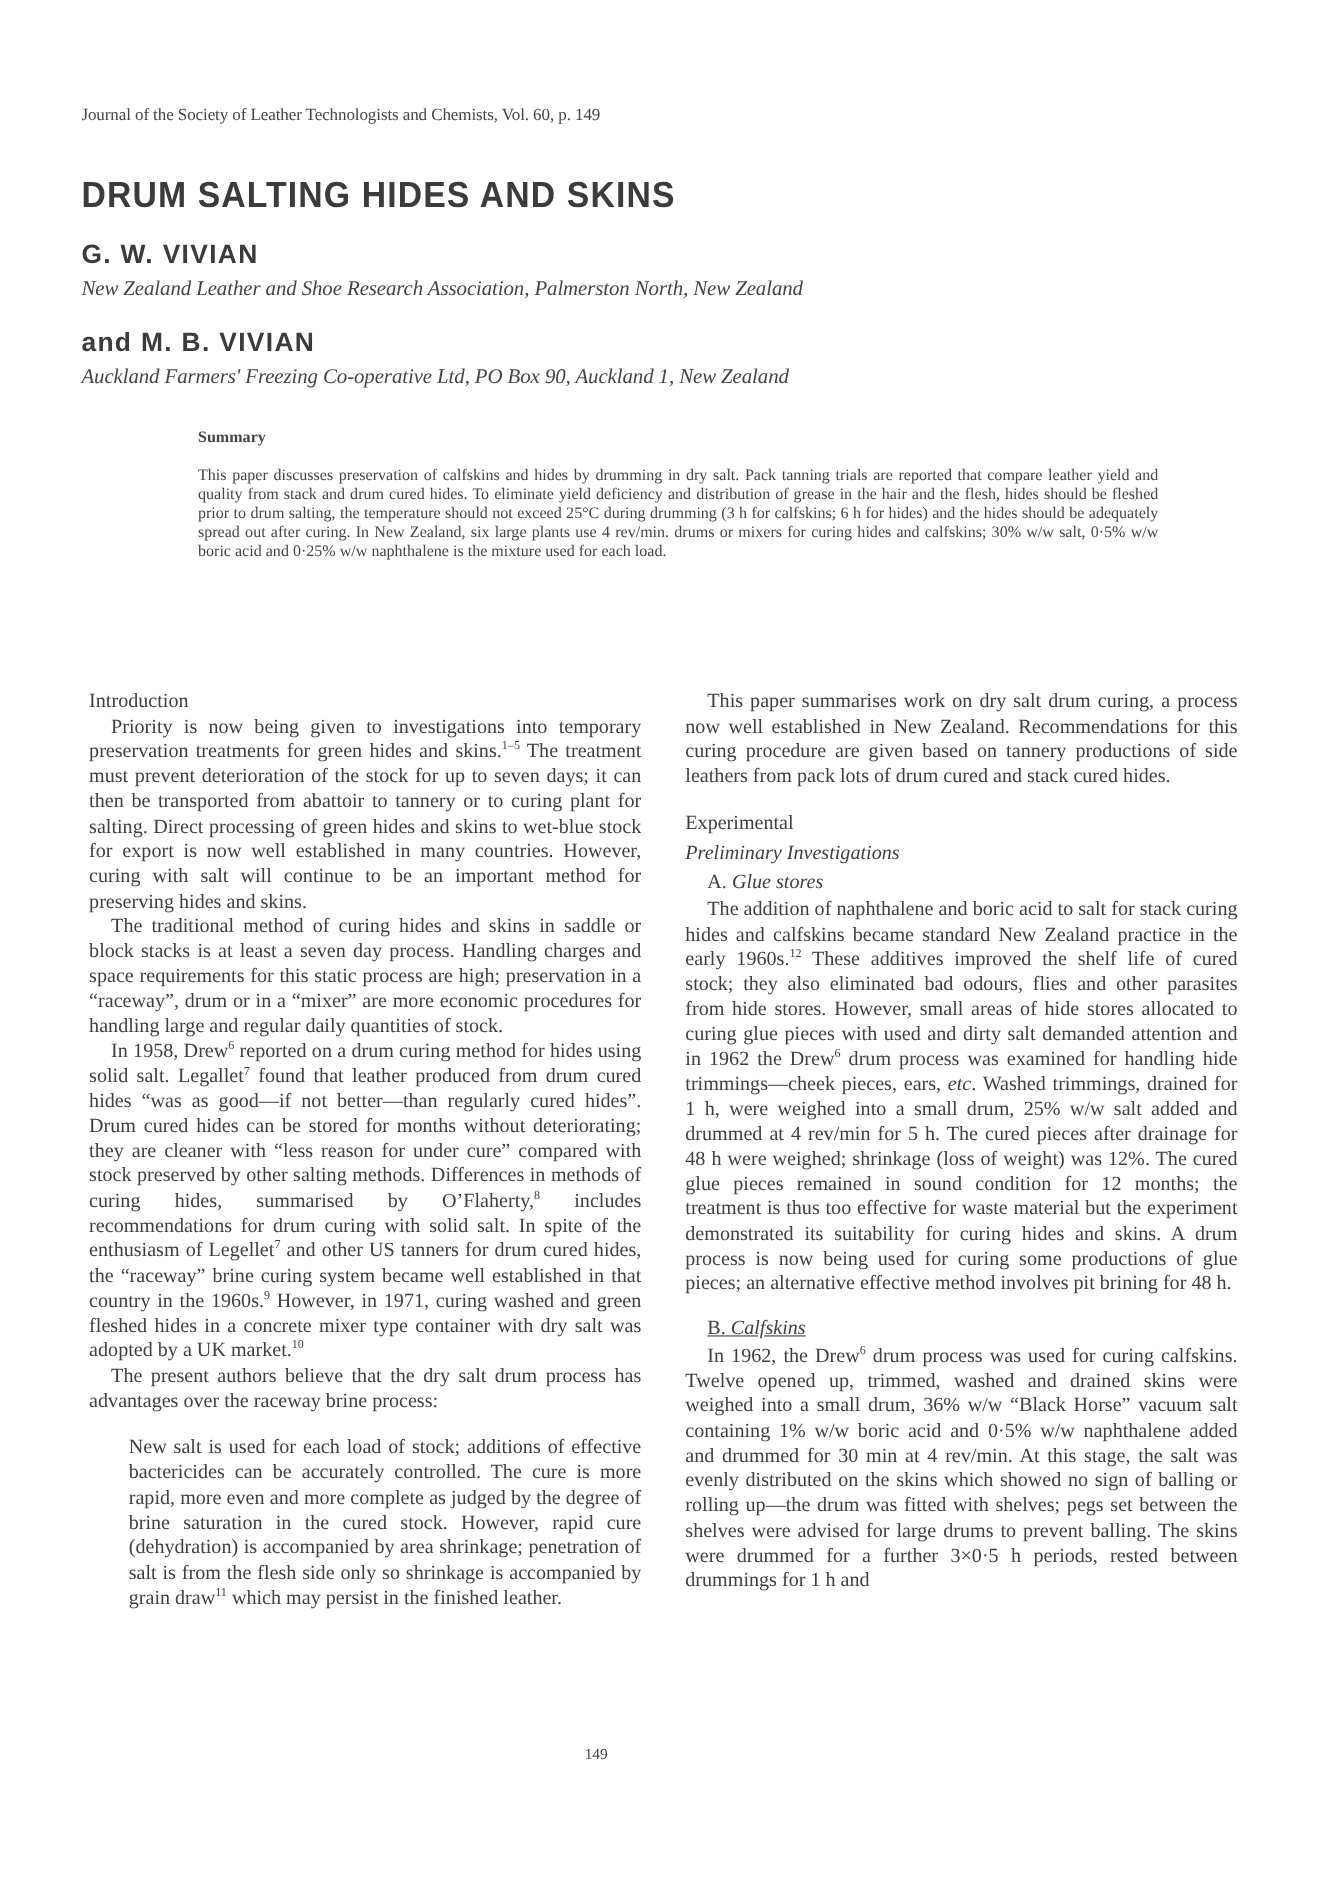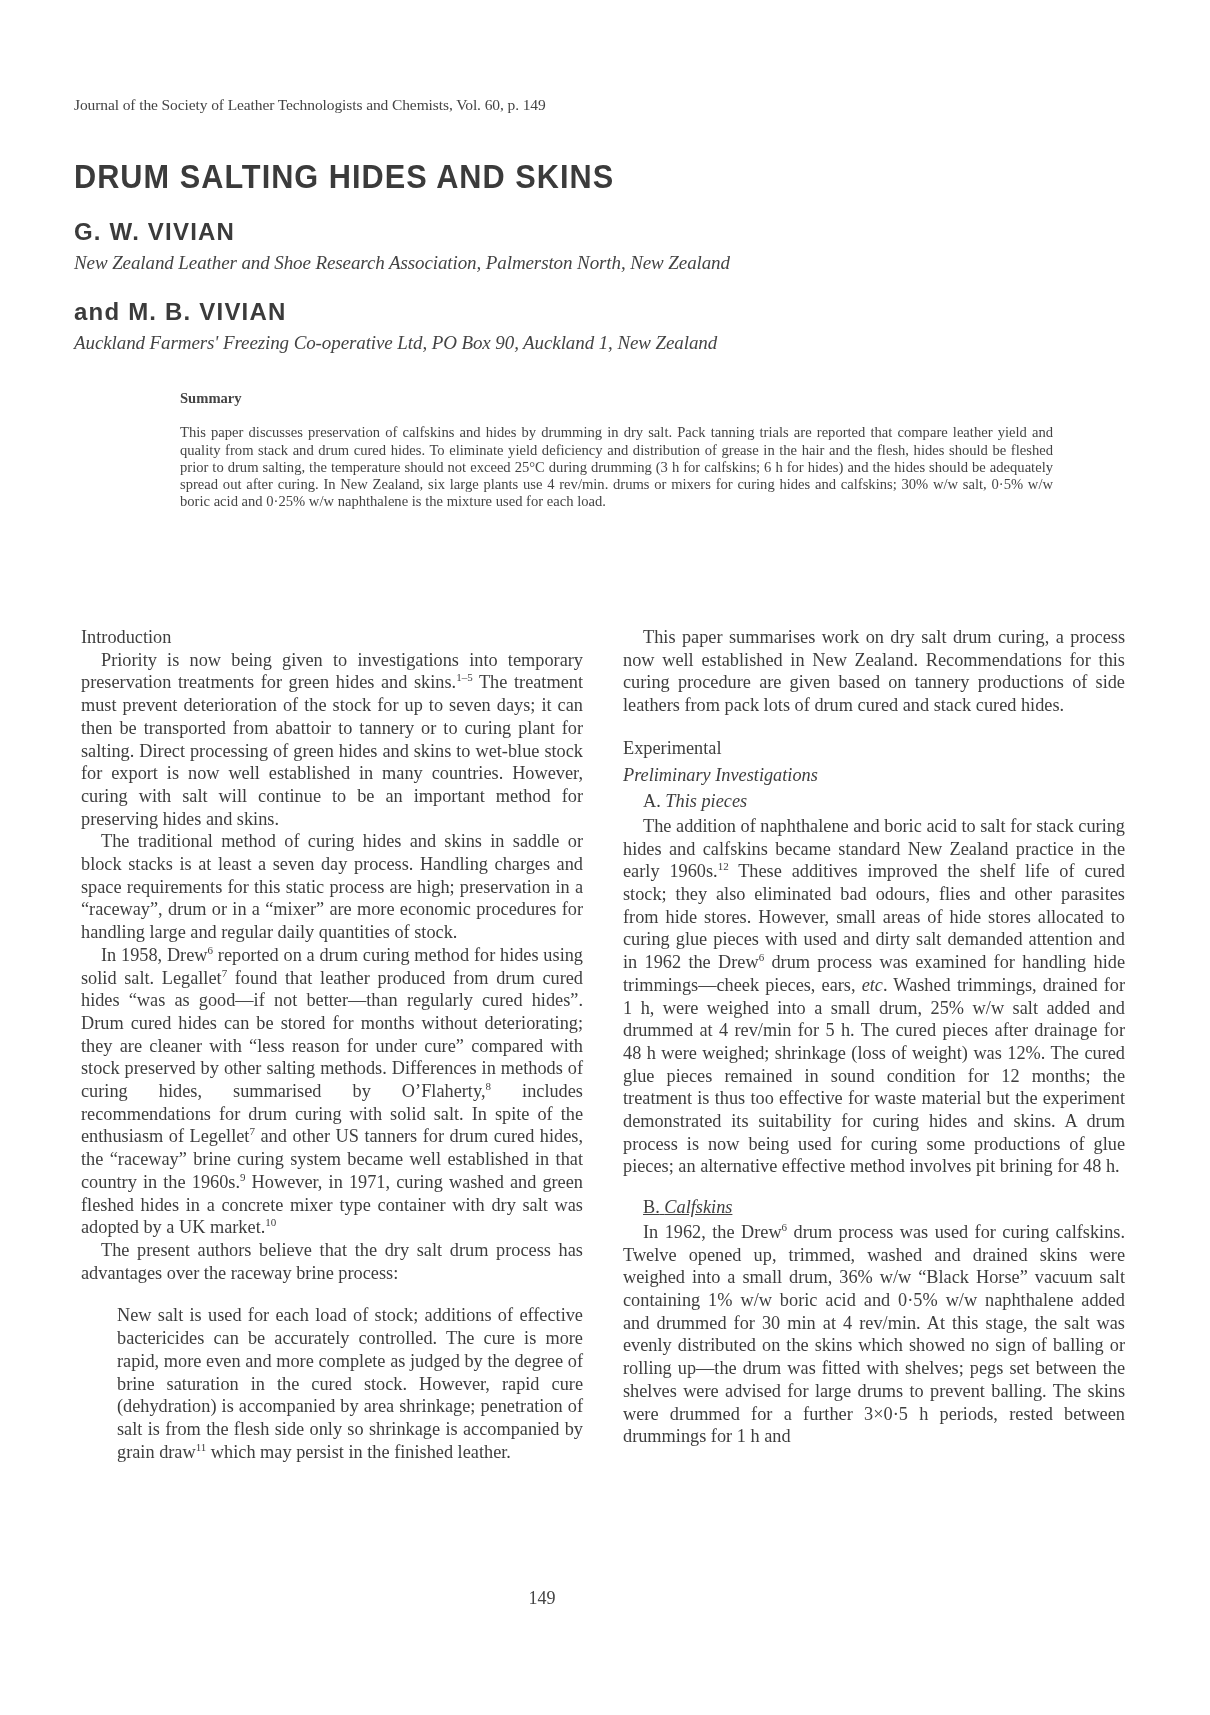--- a/index.html
+++ b/index.html
@@ -45,21 +45,21 @@
     .p { margin: 0; text-indent: 20px; }
     .block { margin: 20px 0 0 36px; text-indent: 0; }
     .sub-head { font-style: italic; margin: 0; }
     .sub-sub { margin: 4px 0 2px 20px; }
     .sub-sub .it { font-style: italic; }
     sup { font-size: 11px; line-height: 0; vertical-align: super; }
     .gap-12 { margin-top: 20px; }
     .gap-8 { margin-top: 14px; }
     .page-num {
       position: absolute; left: 0; width: 1084px; top: 1588px;
-      text-align: center; font-size: 18px; color: #444;
+      text-align: center; font-size: 14px; color: #444;
     }
   </style>
 </head>
 <body>
 
 <div class="running-head">Journal of the Society of Leather Technologists and Chemists, Vol. 60, p. 149</div>
 
 <h1 class="title">DRUM SALTING HIDES AND SKINS</h1>
 
 <div class="author" style="top:218px;">G. W. VIVIAN</div>
@@ -79,19 +79,19 @@
   <p class="p">The traditional method of curing hides and skins in saddle or block stacks is at least a seven day process. Handling charges and space requirements for this static process are high; preservation in a “raceway”, drum or in a “mixer” are more economic procedures for handling large and regular daily quantities of stock.</p>
   <p class="p"><span>In 1958, Drew</span><sup>6</sup><span> reported on a drum curing method for hides using solid salt. Legallet</span><sup>7</sup><span> found that leather produced from drum cured hides “was as good—if not better—than regularly cured hides”. Drum cured hides can be stored for months without deteriorating; they are cleaner with “less reason for under cure” compared with stock preserved by other salting methods. Differences in methods of curing hides, summarised by O’Flaherty,</span><sup>8</sup><span> includes recommendations for drum curing with solid salt. In spite of the enthusiasm of Legellet</span><sup>7</sup><span> and other US tanners for drum cured hides, the “raceway” brine curing system became well established in that country in the 1960s.</span><sup>9</sup><span> However, in 1971, curing washed and green fleshed hides in a concrete mixer type container with dry salt was adopted by a UK market.</span><sup>10</sup></p>
   <p class="p">The present authors believe that the dry salt drum process has advantages over the raceway brine process:</p>
   <p class="p block"><span>New salt is used for each load of stock; additions of effective bactericides can be accurately controlled. The cure is more rapid, more even and more complete as judged by the degree of brine saturation in the cured stock. However, rapid cure (dehydration) is accompanied by area shrinkage; penetration of salt is from the flesh side only so shrinkage is accompanied by grain draw</span><sup>11</sup><span> which may persist in the finished leather.</span></p>
 </div>
 
 <div class="col right">
   <p class="p">This paper summarises work on dry salt drum curing, a process now well established in New Zealand. Recommendations for this curing procedure are given based on tannery productions of side leathers from pack lots of drum cured and stack cured hides.</p>
   <div class="sec-head gap-12">Experimental</div>
   <div class="sub-head" style="margin-top:4px;">Preliminary Investigations</div>
-  <div class="sub-sub"><span>A.</span> <span class="it">This pieces</span></div>
+  <div class="sub-sub"><span>A.</span> <span class="it">Glue stores</span></div>
   <p class="p"><span>The addition of naphthalene and boric acid to salt for stack curing hides and calfskins became standard New Zealand practice in the early 1960s.</span><sup>12</sup><span> These additives improved the shelf life of cured stock; they also eliminated bad odours, flies and other parasites from hide stores. However, small areas of hide stores allocated to curing glue pieces with used and dirty salt demanded attention and in 1962 the Drew</span><sup>6</sup><span> drum process was examined for handling hide trimmings—cheek pieces, ears, </span><i>etc</i><span>. Washed trimmings, drained for 1 h, were weighed into a small drum, 25% w/w salt added and drummed at 4 rev/min for 5 h. The cured pieces after drainage for 48 h were weighed; shrinkage (loss of weight) was 12%. The cured glue pieces remained in sound condition for 12 months; the treatment is thus too effective for waste material but the experiment demonstrated its suitability for curing hides and skins. A drum process is now being used for curing some productions of glue pieces; an alternative effective method involves pit brining for 48 h.</span></p>
   <div class="sub-sub gap-8" style="margin-top:18px;text-decoration:underline;"><span>B.</span> <span class="it">Calfskins</span></div>
   <p class="p"><span>In 1962, the Drew</span><sup>6</sup><span> drum process was used for curing calfskins. Twelve opened up, trimmed, washed and drained skins were weighed into a small drum, 36% w/w “Black Horse” vacuum salt containing 1% w/w boric acid and 0·5% w/w naphthalene added and drummed for 30 min at 4 rev/min. At this stage, the salt was evenly distributed on the skins which showed no sign of balling or rolling up—the drum was fitted with shelves; pegs set between the shelves were advised for large drums to prevent balling. The skins were drummed for a further 3×0·5 h periods, rested between drummings for 1 h and</span></p>
 </div>
 
 <div class="page-num">149</div>
 
 </body></html>

